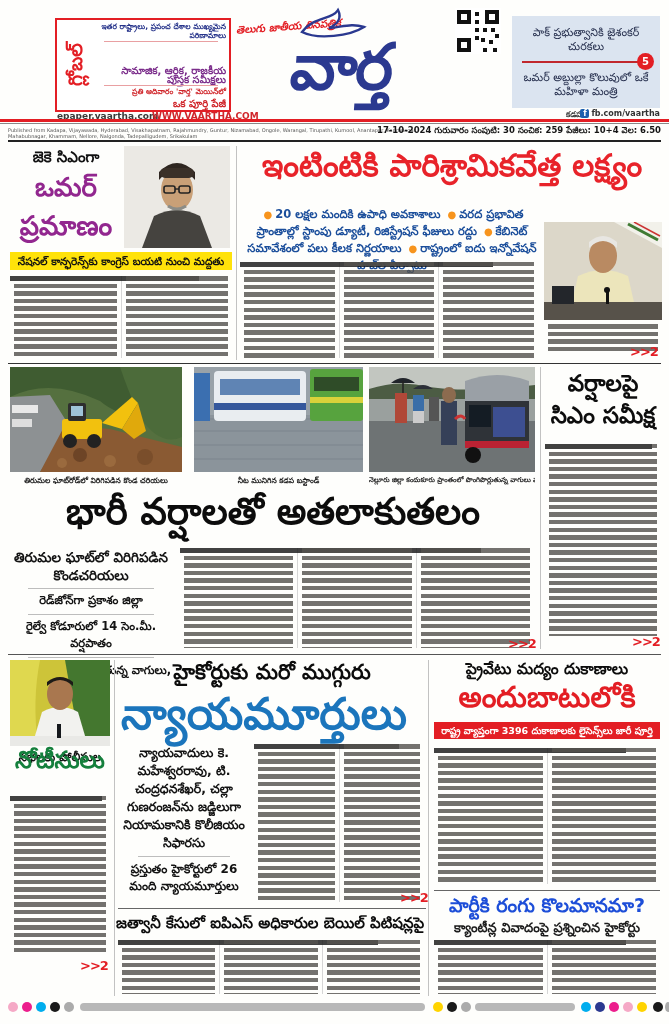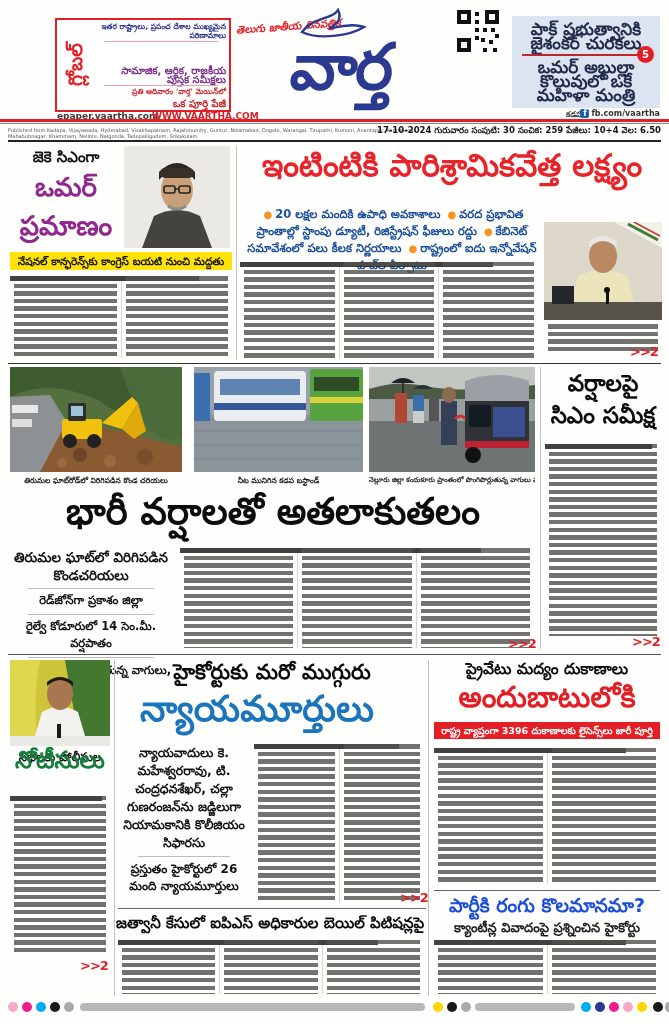--- a/index.html
+++ b/index.html
@@ -23,21 +23,21 @@
   .promoL .vword{width:36px;display:flex;align-items:center;justify-content:center;
      writing-mode:vertical-rl;transform:rotate(180deg);color:#e31e24;font-weight:800;font-size:19px;}
   .promoL .lines{flex:1;display:flex;flex-direction:column;justify-content:space-evenly;text-align:right;padding:2px 3px;}
   .promoL .lines .l1{color:#27348b;font-size:7.5px;font-weight:bold;line-height:9px;}
   .promoL .lines .l2{color:#7b2d8b;font-size:10px;font-weight:bold;line-height:9px;margin-top:23px;}
   .promoL .lines .l3{color:#d0262b;font-size:7.5px;font-weight:bold;}
   .promoL .lines .l4{color:#d0262b;font-size:10px;font-weight:800;}
   .promoL .lines hr{border:none;border-top:1px solid #e9a0a2;margin:1px 8px;width:auto;}
   .promoR{position:absolute;left:512px;top:16px;width:148px;height:92px;background:#dbe4f0;
      display:flex;flex-direction:column;justify-content:space-evenly;text-align:center;padding:4px 4px;box-sizing:border-box;}
-  .promoR .t{color:#222b4a;font-weight:700;font-size:17px;line-height:14px;}
+  .promoR .t{color:#222b4a;font-weight:400;font-size:11px;line-height:14px;}
   .promoR .div{position:relative;height:2px;background:#c0272d;margin:2px 6px;}
   .badge5{position:absolute;right:-4px;top:-8px;width:17px;height:17px;border-radius:50%;background:#e31e24;color:#fff;
      font-size:10px;font-weight:800;line-height:17px;text-align:center;}
   .logo{position:absolute;left:228px;top:28px;width:226px;font-size:64px;line-height:78px;font-weight:800;color:#2b3990;
      text-align:center;transform:skewX(-4deg);letter-spacing:-2px;}
   .tagline{position:absolute;left:236px;top:20px;color:#e31e24;font-size:10.5px;font-weight:bold;font-style:italic;transform:rotate(-4deg);}
   .urlrow{position:absolute;left:57px;top:111px;font-size:9px;font-weight:800;color:#3a3a3a;}
   .siteurl{position:absolute;left:152px;top:111px;font-size:9px;font-weight:800;color:#d0262b;}
   .pubfrom{position:absolute;left:8px;top:127px;width:440px;font-size:5px;color:#555;}
   .issueline{position:absolute;right:8px;top:125px;font-size:8.5px;font-weight:bold;color:#151515;}
@@ -327,21 +327,21 @@
   <div class="cols" style="left:10px;top:796px;width:100px;height:160px;">
     <div class="c">
         <div class="dlbar" style="left:0;top:0;width:92%;"></div>
       </div>
   </div>
   <div class="jump" style="left:80px;top:958px;">&gt;&gt;2</div>
 
   <div class="vrule" style="left:114px;top:660px;height:336px;"></div>
 
   <div class="abs center b nowrap" style="left:120px;top:660px;width:304px;font-size:21px;color:#0c0c0c;">హైకోర్టుకు మరో ముగ్గురు</div>
-  <div class="abs center b nowrap h-blue" style="left:105px;top:688px;width:304px;font-size:36px;">న్యాయమూర్తులు</div>
+  <div class="abs center b nowrap h-blue" style="left:112px;top:688px;width:304px;font-size:44px;">న్యాయమూర్తులు</div>
 
   <div class="abs center" style="left:120px;top:744px;width:128px;">
     <div class="subhead" style="font-size:12.5px;line-height:18px;">న్యాయవాదులు కె. మహేశ్వరరావు, టి. చంద్రధనశేఖర్, చల్లా గుణరంజన్‌ను జడ్జిలుగా నియామకానికి కొలీజియం సిఫారసు</div>
     <hr class="subsep">
     <div class="subhead" style="font-size:12px;line-height:17px;">ప్రస్తుతం హైకోర్టులో 26 మంది న్యాయమూర్తులు</div>
   </div>
 
   <div class="cols" style="left:254px;top:744px;width:170px;height:158px;">
     <div class="c">
         <div class="dlbar" style="left:0;top:0;width:85%;"></div>

